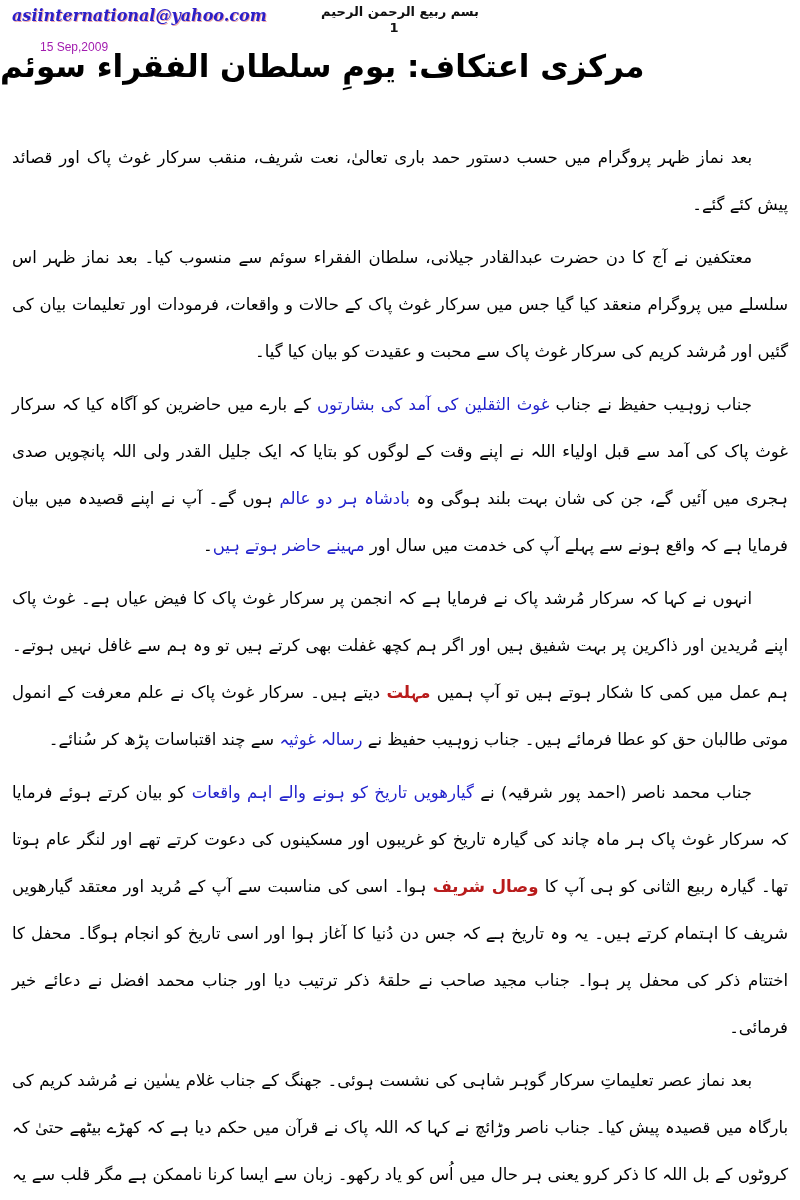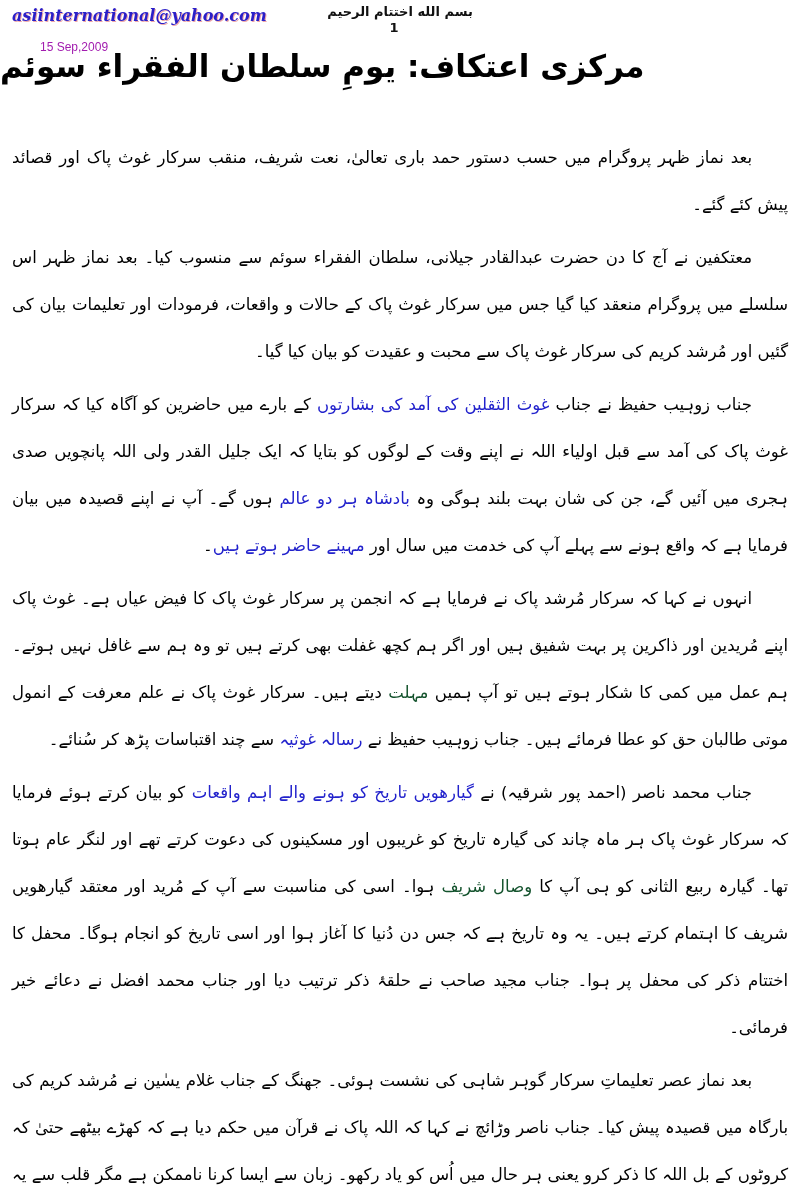--- a/index.html
+++ b/index.html
@@ -34,28 +34,28 @@
   
   .body-text-wrap{
     padding:4px 12px 0 12px;direction:rtl;
   }
   .para{
     margin:0 0 6px 0;font-size:16.5px;line-height:2.85;
     text-align:justify;text-indent:36px;color:#000;
   }
   .para:last-child{margin-bottom:0;}
   .blue{color:#2222cc;margin-top:8px;}
-  .blue-bold{color:#14532d;font-weight:normal;}
+  .blue-bold{color:#b91c1c;font-weight:bold;}
 </style>
 </head>
 <body>
 
 <div class="header">
   <div class="email-top">asiinternational@yahoo.com</div>
-  <div class="bismillah">بسم الله اختتام الرحيم</div>
+  <div class="bismillah">بسم ربیع الرحمن الرحيم</div>
   <div class="page-number">1</div>
   <div class="date">15 Sep,2009</div>
   <div class="doc-title">مرکزی اعتکاف:  یومِ سلطان الفقراء سوئم</div>
 </div>
 
 <div class="body-text-wrap">
     <p class="para"><span>بعد نماز ظہر پروگرام میں حسب دستور حمد باری تعالیٰ، نعت شریف، منقب سرکار غوث پاک اور قصائد پیش کئے گئے۔</span></p>
     <p class="para"><span>معتکفین نے آج کا دن حضرت عبدالقادر جیلانی، سلطان الفقراء سوئم سے منسوب کیا۔ بعد نماز ظہر اس سلسلے میں پروگرام منعقد کیا گیا جس میں سرکار غوث پاک کے حالات و واقعات، فرمودات اور تعلیمات بیان کی گئیں اور مُرشد کریم کی سرکار غوث پاک سے محبت و عقیدت کو بیان کیا گیا۔</span></p>
     <p class="para"><span>جناب زوہیب حفیظ نے جناب </span><span class="blue">غوث الثقلین کی آمد کی بشارتوں</span><span> کے بارے میں حاضرین کو آگاہ کیا کہ سرکار غوث پاک کی آمد سے قبل اولیاء اللہ نے اپنے وقت کے لوگوں کو بتایا کہ ایک جلیل القدر ولی اللہ پانچویں صدی ہجری میں آئیں گے، جن کی شان بہت بلند ہوگی وہ </span><span class="blue">بادشاہ ہر دو عالم</span><span> ہوں گے۔ آپ نے اپنے قصیدہ میں بیان فرمایا ہے کہ واقع ہونے سے پہلے آپ کی خدمت میں سال اور </span><span class="blue">مہینے حاضر ہوتے ہیں</span><span>۔</span></p>
     <p class="para"><span>انہوں نے کہا کہ سرکار مُرشد پاک نے فرمایا ہے کہ انجمن پر سرکار غوث پاک کا فیض عیاں ہے۔ غوث پاک اپنے مُریدین اور ذاکرین پر بہت شفیق ہیں اور اگر ہم کچھ غفلت بھی کرتے ہیں تو وہ ہم سے غافل نہیں ہوتے۔ ہم عمل میں کمی کا شکار ہوتے ہیں تو آپ ہمیں </span><span class="blue-bold">مہلت</span><span> دیتے ہیں۔ سرکار غوث پاک نے علم معرفت کے انمول موتی طالبان حق کو عطا فرمائے ہیں۔ جناب زوہیب حفیظ نے </span><span class="blue">رسالہ غوثیہ</span><span> سے چند اقتباسات پڑھ کر سُنائے۔</span></p>

